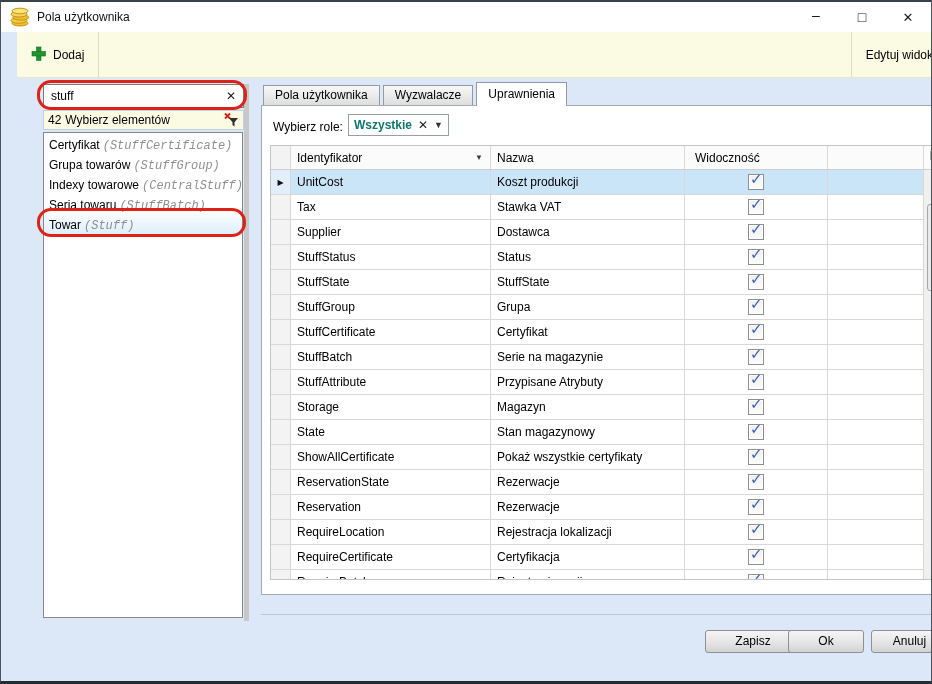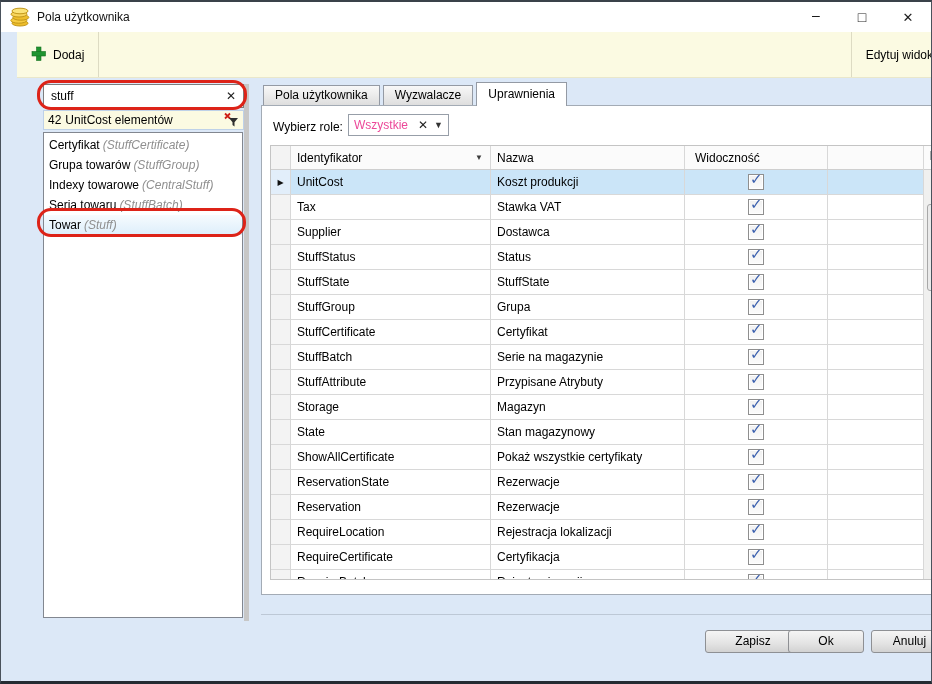--- a/index.html
+++ b/index.html
@@ -36,41 +36,41 @@
   .search-clear { margin-left:auto; font-size:12px; color:#1c1c1c; }
   .hidden-strip { position:absolute; left:10px; top:31px; width:201px; height:20px; background:#fbfae2;
                   border:1px solid #bed1e8; display:flex; align-items:center; padding:0 4px; }
   .hidden-count { font-weight:normal; }
   .hidden-label { margin-left:4px; }
   .clear-filter { margin-left:auto; display:flex; }
   .list-box { position:absolute; left:10px; top:53px; width:200px; height:486px; background:#fff;
               border:1px solid #828790; padding-top:2px; overflow:hidden; }
   .list-item { height:20px; line-height:20px; padding:0 5px; white-space:nowrap; }
   .list-item.selected { background:linear-gradient(#f6fbfe,#ddeefb); }
-  .li-type { color:#8f8f8f; font-style:italic; margin-left:3px; }
+  .li-type { color:#8f8f8f; font-style:italic; margin-left:3px;font-family:Liberation Mono, monospace; }
 
   .annotation { position:absolute; border:3px solid #dd2318; border-radius:14px; pointer-events:none; z-index:9; }
   .annotation.search { left:4px; top:1px; width:210px; height:30px; }
   .annotation.towar { left:4px; top:129px; width:209px; height:29px; }
 
   .splitter { position:absolute; left:211px; top:5px; width:5px; height:537px; background:#c7c7c7; }
 
   
   .tab-strip { position:absolute; left:230px; top:3px; height:24px; display:flex; align-items:flex-end; z-index:3; }
   .tab { height:20px; line-height:19px; padding:0 11px; margin-right:3px; margin-bottom:1px;
          background:linear-gradient(#f8f8f8,#dedede); border:1px solid #949aa4; border-bottom:none; }
   .tab.active { height:24px; line-height:23px; margin-bottom:0; background:#fff; }
   .tab-page { position:absolute; left:228px; top:26px; width:692px; height:490px; background:#fff;
               border:1px solid #a3abb5; z-index:2; }
 
   
   .role-label { position:absolute; left:11px; top:14px; }
   .role-combo { position:absolute; left:86px; top:8px; width:101px; height:22px; background:#fff;
                 border:1px solid #979ea8; display:flex; align-items:center; padding:0 5px; }
-  .role-value { color:#ec4899; }
+  .role-value { color:#0f766e;font-weight:bold; }
   .combo-clear { margin-left:auto; color:#222; font-weight:bold; }
   .combo-arrow { margin-left:6px; font-size:9px; color:#333; }
 
   
   .grid { position:absolute; left:8px; top:39px; width:681px; height:435px; background:#fff;
           border:1px solid #c4c4c4; overflow:hidden; }
   .g-header { display:flex; height:24px; background:#fbfbfb; border-bottom:1px solid #cfcfcf; width:652px; }
   .g-header .cell { display:flex; align-items:center; }
   .cell { border-right:1px solid #d8d8d8; overflow:hidden; white-space:nowrap; }
   .c-ind { width:20px; background:#f3f3f3; display:flex; align-items:center; justify-content:center; }
@@ -152,21 +152,21 @@
 
   <div class="content">
 
     <div class="search-box">
       <span>stuff</span>
       <span class="search-clear">✕</span>
     </div>
 
     <div class="hidden-strip">
       <span class="hidden-count">42</span>
-      <span class="hidden-label">UnitCost elementów</span>
+      <span class="hidden-label">Wybierz elementów</span>
       <span class="clear-filter">
         <svg width="16" height="16" viewBox="0 0 16 16">
           <path d="M2 1.5 L7 6.5 M7 1.5 L2 6.5" stroke="#cf1f14" stroke-width="1.8" fill="none"></path>
           <path d="M6 6 h9 l-3.5 4.2 v4.3 l-2 -1.6 v-2.7 z" fill="#2e2e2e"></path>
         </svg>
       </span>
     </div>
 
     <div class="list-box">
         <div class="list-item">

